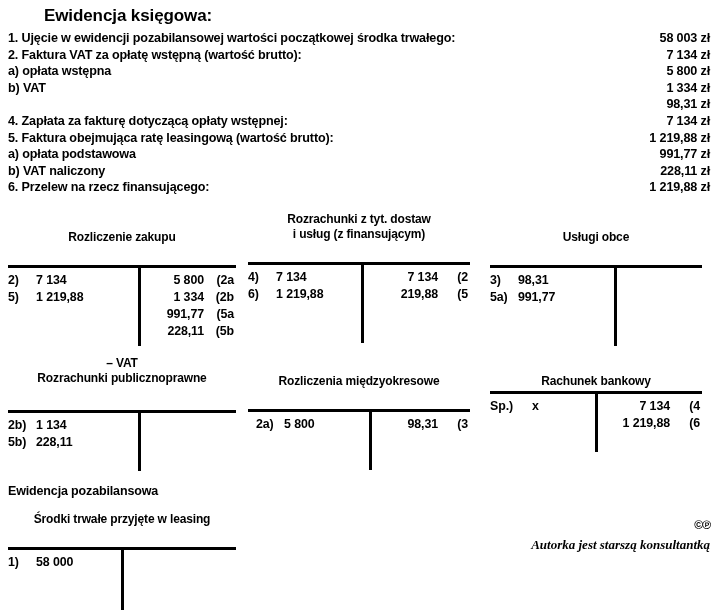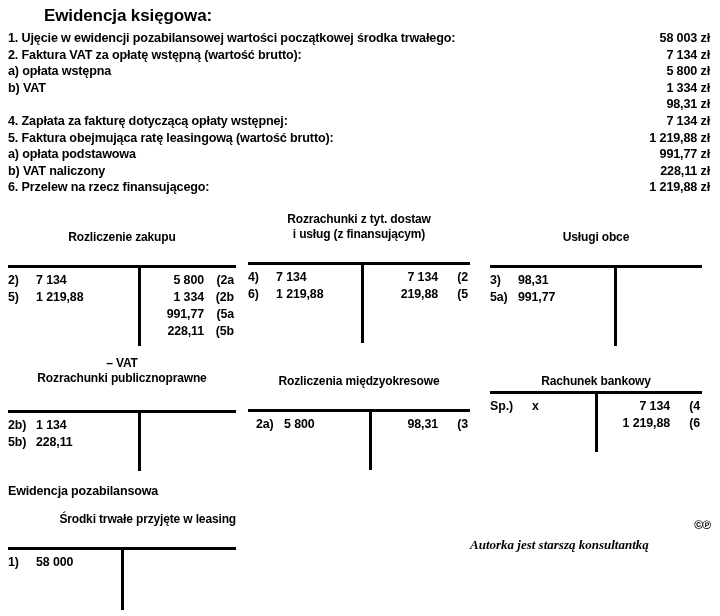--- a/index.html
+++ b/index.html
@@ -118,20 +118,21 @@
     text-align: right;
     padding-right: 2px;
   }
 
   
   .credit {
     position: absolute;
     right: 10px;
     top: 536px;
     width: 240px;
+    text-align: right;
     font-family: "Liberation Serif", serif;
     font-style: italic;
     font-size: 13px;
     line-height: 17px;
     font-weight: bold;
   }
   .logo {
     position: absolute;
     right: 10px;
     top: 518px;
@@ -364,21 +365,21 @@
             <span class="mark">(6</span>
           </div>
         </div>
       </div>
     </div>
   </div>
 
   <div class="offbal-head">Ewidencja pozabilansowa</div>
 
   <div class="tgroup" style="left:8px; top:512px; width:228px;">
-    <div class="tacct-title" style="text-align:right;">Środki trwałe przyjęte w leasing</div>
+    <div class="tacct-title" style="text-align:center;">Środki trwałe przyjęte w leasing</div>
     <div class="tacct" style="margin-top:20px;">
       <div class="toprule"></div>
       <div class="body" style="height:60px;">
         <div class="divider" style="left:113px;"></div>
         <div class="side left" style="width:113px;">
           <div class="line">
             <span class="mark">1)</span>
             <span class="val">58 000</span>
           </div>
         </div>

